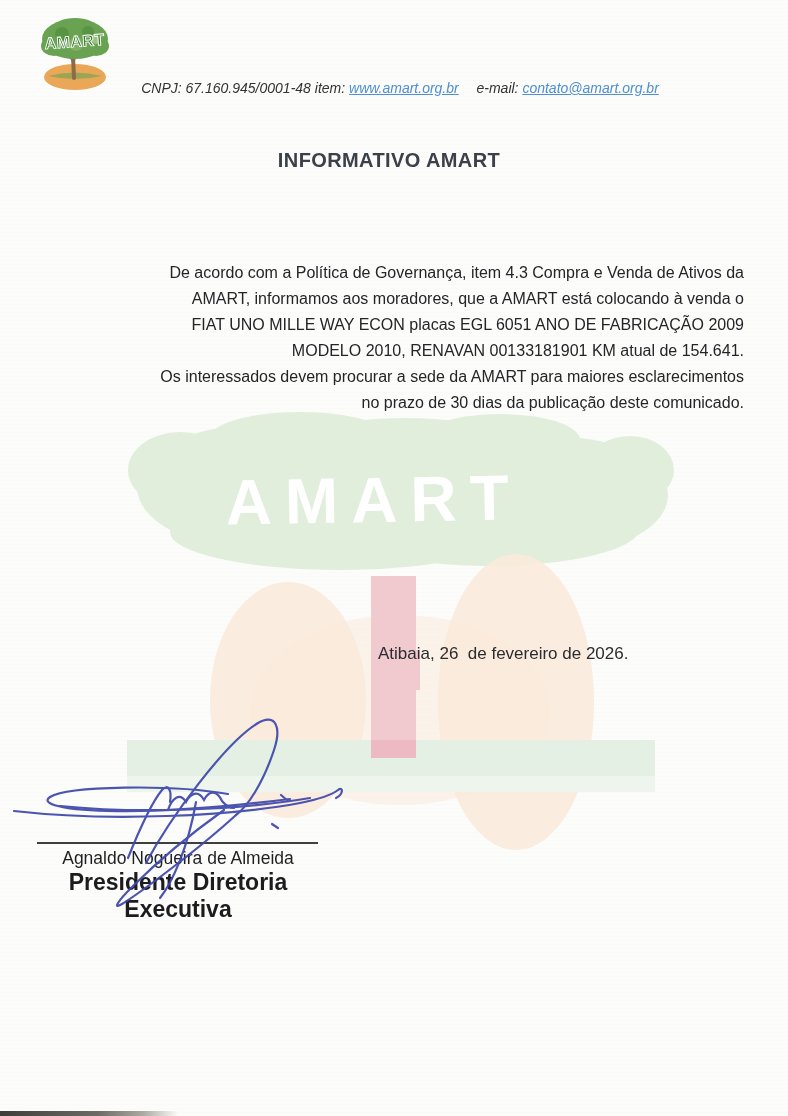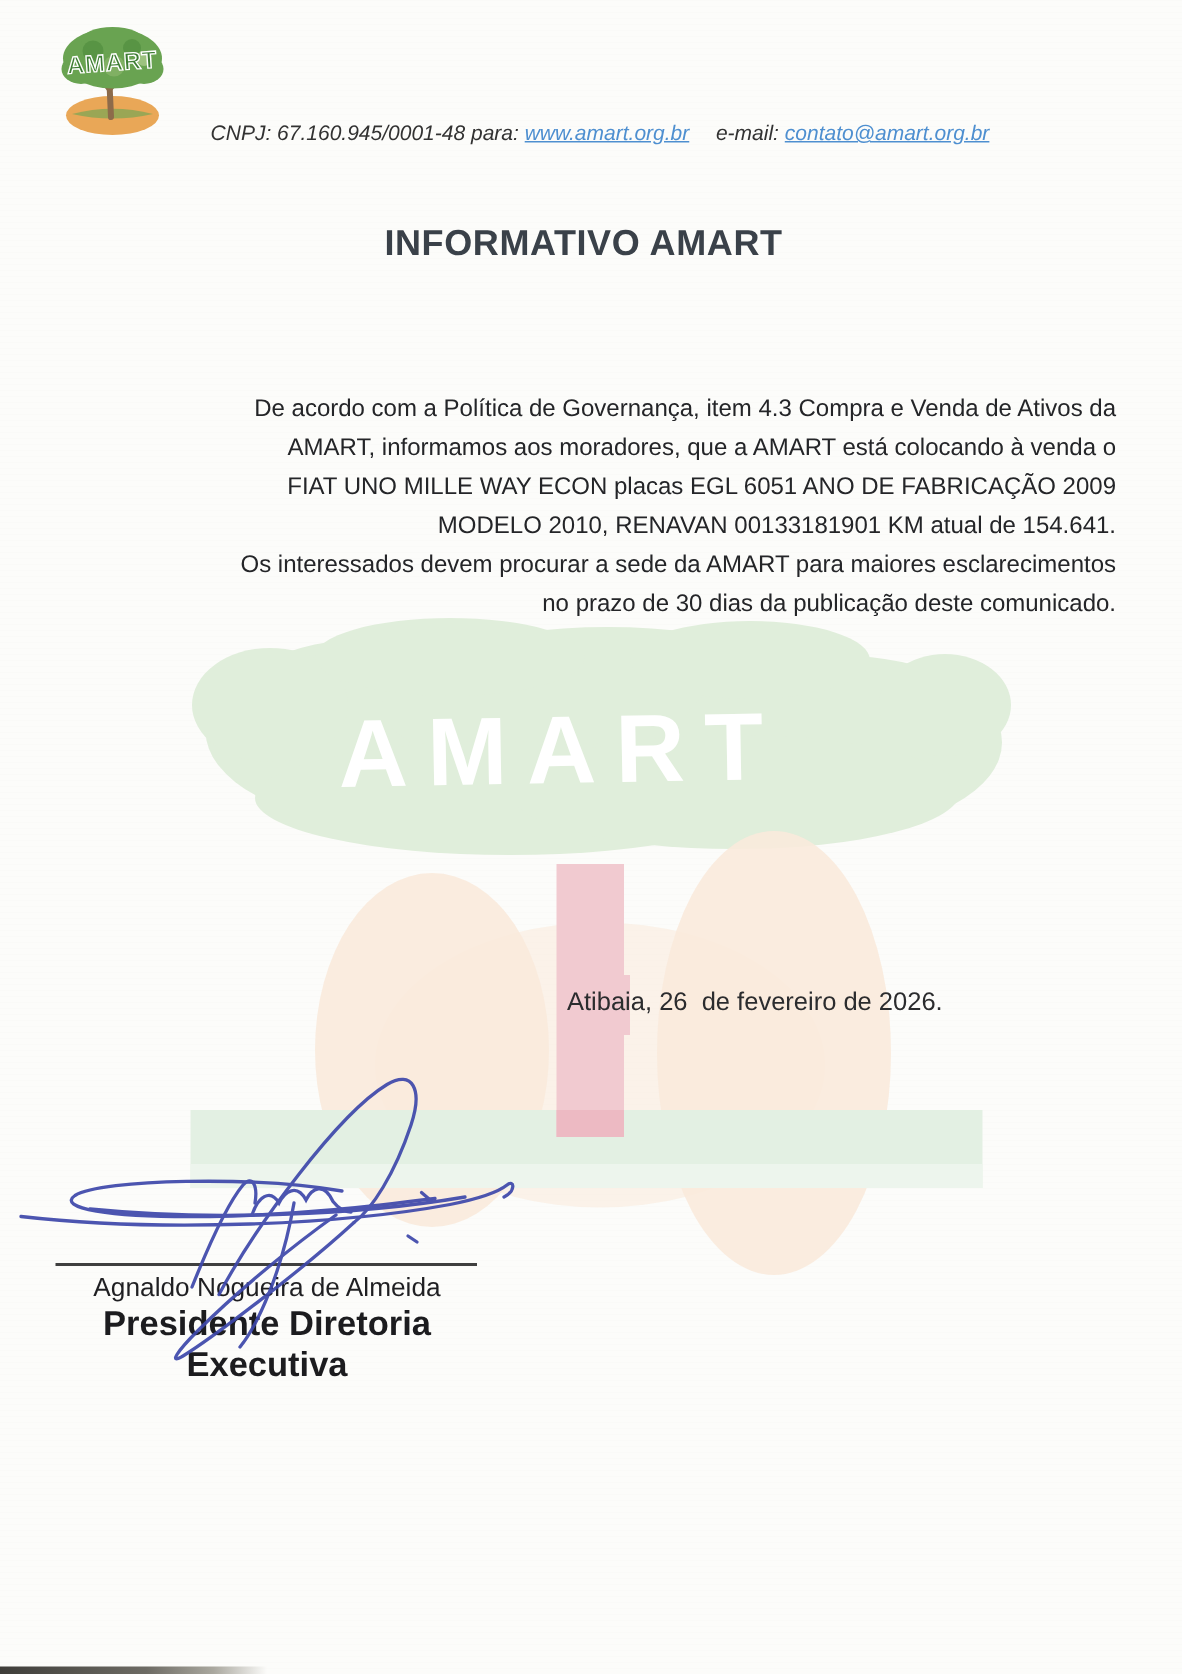--- a/index.html
+++ b/index.html
@@ -49,41 +49,40 @@
     color: #4e8fd0;
     text-decoration: underline;
     cursor: pointer;
   }
   .org-registration .gap { display: inline-block; width: 10px; }
   
   .doc-title {
     left: 0; top: 149px; width: 778px;
     text-align: center;
     font-weight: bold;
-    font-size: 24px;
+    font-size: 20px;
     letter-spacing: 0.4px;
     color: #3a4149;
     z-index: 2;
   }
   .body-text {
     left: 12px; top: 260px; width: 732px;
     text-align: right;
     font-size: 16px;
     line-height: 26px;
     color: #242528;
     white-space: pre-line;
     z-index: 2;
   }
   .date-line {
     left: 378px; top: 644px;
     font-size: 17px;
     color: #2b2c2e;
     white-space: pre;
     z-index: 2;
-    margin-top: 14px;
   }
   .sig-line {
     left: 37px; top: 842px; width: 281px; height: 2px;
     background: #3f3f3f;
     z-index: 2;
   }
   .signer-name {
     left: 30px; top: 848px; width: 296px;
     text-align: center;
     font-size: 17.5px;
@@ -159,21 +158,21 @@
       <circle cx="26" cy="20" r="7" fill="#4c8a3c" opacity="0.6"></circle>
       <circle cx="52" cy="18" r="6" fill="#4c8a3c" opacity="0.6"></circle>
       <circle cx="40" cy="30" r="7" fill="#86b368" opacity="0.8"></circle>
       <circle cx="60" cy="25" r="5" fill="#a9c98b" opacity="0.8"></circle>
     </g>
     <text x="39" y="33" text-anchor="middle" fill="#3e7d33" stroke="#ffffff" stroke-width="0.9" font-family="Liberation Sans, DejaVu Sans, sans-serif" font-size="16" font-weight="bold" letter-spacing="0.5" transform="rotate(-4 39 33)">AMART</text>
   </svg>
 
   <div class="abs org-registration">
     <span>CNPJ: 67.160.945/0001-48</span>
-    <span>para:</span>
+    <span>item:</span>
     <span class="lnk">www.amart.org.br</span>
     <span class="gap"></span>
     <span>e-mail:</span>
     <span class="lnk">contato@amart.org.br</span>
   </div>
 
   <div class="abs doc-title">INFORMATIVO AMART</div>
   <div class="abs body-text">De acordo com a Política de Governança, item 4.3 Compra e Venda de Ativos da
 AMART, informamos aos moradores, que a AMART está colocando à venda o
 FIAT UNO MILLE WAY ECON placas EGL 6051 ANO DE FABRICAÇÃO 2009

